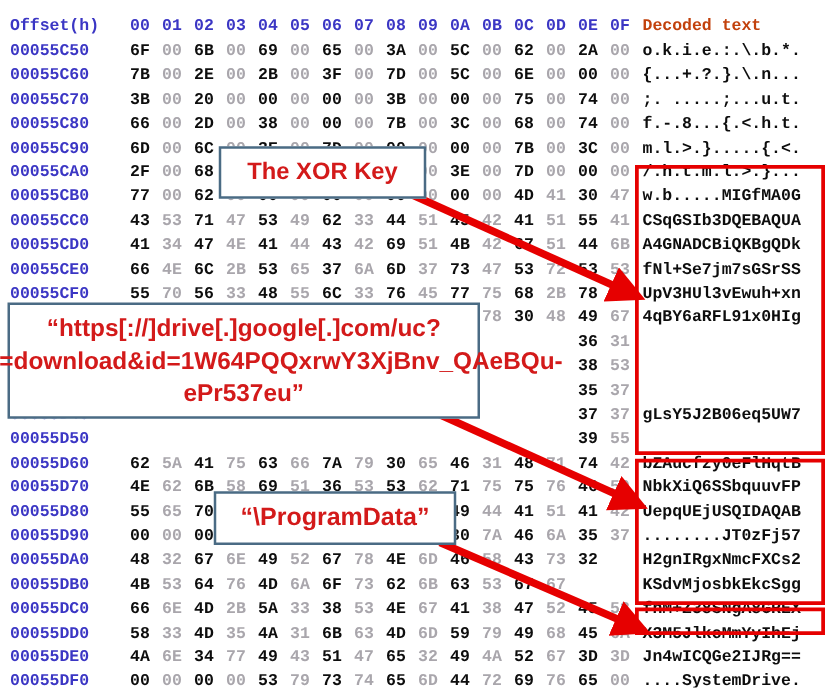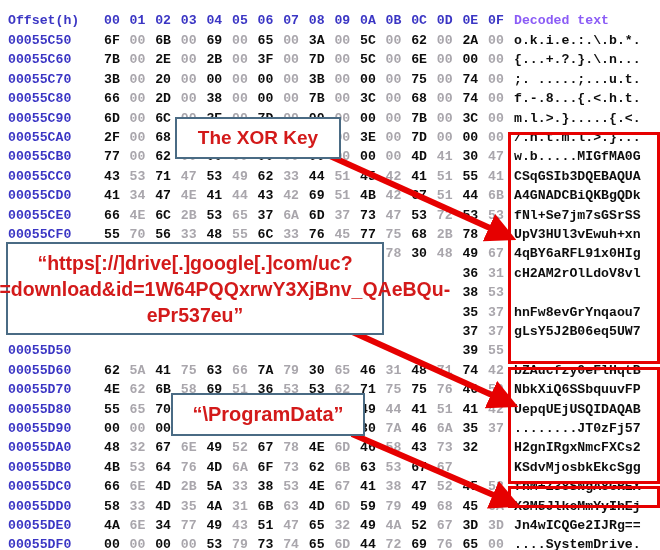--- a/index.html
+++ b/index.html
@@ -50,21 +50,21 @@
   .b-odd  { color: #a9a6ac; font-weight: bold; }
   .header .byte { color: #3b36c4; font-weight: bold; }
 
   .ascii {
     position: absolute;
     left: 514px;
     color: #0d0d0d;
     font-weight: bold;
     white-space: pre;
   }
-  .header .ascii { color: #8b5cf6; font-weight: bold; }
+  .header .ascii { color: #c2410c; font-weight: bold; }
 
   
   .callout {
     position: absolute;
     background: #ffffff;
     border: 2px solid #4a6b84;
     color: #d31a1a;
     font-family: "Liberation Sans", sans-serif;
     font-weight: bold;
     text-align: center;
@@ -131,23 +131,23 @@
     <div class="hexrow" style="top: 69.8px;"><span class="offset">00055C70</span><span class="byte b-even" style="left: 104px;">3B</span><span class="byte b-odd" style="left: 129.6px;">00</span><span class="byte b-even" style="left: 155.2px;">20</span><span class="byte b-odd" style="left: 180.8px;">00</span><span class="byte b-even" style="left: 206.4px;">00</span><span class="byte b-odd" style="left: 232px;">00</span><span class="byte b-even" style="left: 257.6px;">00</span><span class="byte b-odd" style="left: 283.2px;">00</span><span class="byte b-even" style="left: 308.8px;">3B</span><span class="byte b-odd" style="left: 334.4px;">00</span><span class="byte b-even" style="left: 360px;">00</span><span class="byte b-odd" style="left: 385.6px;">00</span><span class="byte b-even" style="left: 411.2px;">75</span><span class="byte b-odd" style="left: 436.8px;">00</span><span class="byte b-even" style="left: 462.4px;">74</span><span class="byte b-odd" style="left: 488px;">00</span><span class="ascii">;. .....;...u.t.</span></div>
     <div class="hexrow" style="top: 89.2px;"><span class="offset">00055C80</span><span class="byte b-even" style="left: 104px;">66</span><span class="byte b-odd" style="left: 129.6px;">00</span><span class="byte b-even" style="left: 155.2px;">2D</span><span class="byte b-odd" style="left: 180.8px;">00</span><span class="byte b-even" style="left: 206.4px;">38</span><span class="byte b-odd" style="left: 232px;">00</span><span class="byte b-even" style="left: 257.6px;">00</span><span class="byte b-odd" style="left: 283.2px;">00</span><span class="byte b-even" style="left: 308.8px;">7B</span><span class="byte b-odd" style="left: 334.4px;">00</span><span class="byte b-even" style="left: 360px;">3C</span><span class="byte b-odd" style="left: 385.6px;">00</span><span class="byte b-even" style="left: 411.2px;">68</span><span class="byte b-odd" style="left: 436.8px;">00</span><span class="byte b-even" style="left: 462.4px;">74</span><span class="byte b-odd" style="left: 488px;">00</span><span class="ascii">f.-.8...{.&lt;.h.t.</span></div>
     <div class="hexrow" style="top: 108.6px;"><span class="offset">00055C90</span><span class="byte b-even" style="left: 104px;">6D</span><span class="byte b-odd" style="left: 129.6px;">00</span><span class="byte b-even" style="left: 155.2px;">6C</span><span class="byte b-odd" style="left: 180.8px;">00</span><span class="byte b-even" style="left: 206.4px;">3E</span><span class="byte b-odd" style="left: 232px;">00</span><span class="byte b-even" style="left: 257.6px;">7D</span><span class="byte b-odd" style="left: 283.2px;">00</span><span class="byte b-even" style="left: 308.8px;">00</span><span class="byte b-odd" style="left: 334.4px;">00</span><span class="byte b-even" style="left: 360px;">00</span><span class="byte b-odd" style="left: 385.6px;">00</span><span class="byte b-even" style="left: 411.2px;">7B</span><span class="byte b-odd" style="left: 436.8px;">00</span><span class="byte b-even" style="left: 462.4px;">3C</span><span class="byte b-odd" style="left: 488px;">00</span><span class="ascii">m.l.&gt;.}.....{.&lt;.</span></div>
     <div class="hexrow" style="top: 128px;"><span class="offset">00055CA0</span><span class="byte b-even" style="left: 104px;">2F</span><span class="byte b-odd" style="left: 129.6px;">00</span><span class="byte b-even" style="left: 155.2px;">68</span><span class="byte b-odd" style="left: 180.8px;">00</span><span class="byte b-even" style="left: 206.4px;">74</span><span class="byte b-odd" style="left: 232px;">00</span><span class="byte b-even" style="left: 257.6px;">6D</span><span class="byte b-odd" style="left: 283.2px;">00</span><span class="byte b-even" style="left: 308.8px;">6C</span><span class="byte b-odd" style="left: 334.4px;">00</span><span class="byte b-even" style="left: 360px;">3E</span><span class="byte b-odd" style="left: 385.6px;">00</span><span class="byte b-even" style="left: 411.2px;">7D</span><span class="byte b-odd" style="left: 436.8px;">00</span><span class="byte b-even" style="left: 462.4px;">00</span><span class="byte b-odd" style="left: 488px;">00</span><span class="ascii">/.h.t.m.l.&gt;.}...</span></div>
     <div class="hexrow" style="top: 147.4px;"><span class="offset">00055CB0</span><span class="byte b-even" style="left: 104px;">77</span><span class="byte b-odd" style="left: 129.6px;">00</span><span class="byte b-even" style="left: 155.2px;">62</span><span class="byte b-odd" style="left: 180.8px;">00</span><span class="byte b-even" style="left: 206.4px;">00</span><span class="byte b-odd" style="left: 232px;">00</span><span class="byte b-even" style="left: 257.6px;">00</span><span class="byte b-odd" style="left: 283.2px;">00</span><span class="byte b-even" style="left: 308.8px;">00</span><span class="byte b-odd" style="left: 334.4px;">00</span><span class="byte b-even" style="left: 360px;">00</span><span class="byte b-odd" style="left: 385.6px;">00</span><span class="byte b-even" style="left: 411.2px;">4D</span><span class="byte b-odd" style="left: 436.8px;">41</span><span class="byte b-even" style="left: 462.4px;">30</span><span class="byte b-odd" style="left: 488px;">47</span><span class="ascii">w.b.....MIGfMA0G</span></div>
     <div class="hexrow" style="top: 166.8px;"><span class="offset">00055CC0</span><span class="byte b-even" style="left: 104px;">43</span><span class="byte b-odd" style="left: 129.6px;">53</span><span class="byte b-even" style="left: 155.2px;">71</span><span class="byte b-odd" style="left: 180.8px;">47</span><span class="byte b-even" style="left: 206.4px;">53</span><span class="byte b-odd" style="left: 232px;">49</span><span class="byte b-even" style="left: 257.6px;">62</span><span class="byte b-odd" style="left: 283.2px;">33</span><span class="byte b-even" style="left: 308.8px;">44</span><span class="byte b-odd" style="left: 334.4px;">51</span><span class="byte b-even" style="left: 360px;">45</span><span class="byte b-odd" style="left: 385.6px;">42</span><span class="byte b-even" style="left: 411.2px;">41</span><span class="byte b-odd" style="left: 436.8px;">51</span><span class="byte b-even" style="left: 462.4px;">55</span><span class="byte b-odd" style="left: 488px;">41</span><span class="ascii">CSqGSIb3DQEBAQUA</span></div>
     <div class="hexrow" style="top: 186.2px;"><span class="offset">00055CD0</span><span class="byte b-even" style="left: 104px;">41</span><span class="byte b-odd" style="left: 129.6px;">34</span><span class="byte b-even" style="left: 155.2px;">47</span><span class="byte b-odd" style="left: 180.8px;">4E</span><span class="byte b-even" style="left: 206.4px;">41</span><span class="byte b-odd" style="left: 232px;">44</span><span class="byte b-even" style="left: 257.6px;">43</span><span class="byte b-odd" style="left: 283.2px;">42</span><span class="byte b-even" style="left: 308.8px;">69</span><span class="byte b-odd" style="left: 334.4px;">51</span><span class="byte b-even" style="left: 360px;">4B</span><span class="byte b-odd" style="left: 385.6px;">42</span><span class="byte b-even" style="left: 411.2px;">67</span><span class="byte b-odd" style="left: 436.8px;">51</span><span class="byte b-even" style="left: 462.4px;">44</span><span class="byte b-odd" style="left: 488px;">6B</span><span class="ascii">A4GNADCBiQKBgQDk</span></div>
     <div class="hexrow" style="top: 205.6px;"><span class="offset">00055CE0</span><span class="byte b-even" style="left: 104px;">66</span><span class="byte b-odd" style="left: 129.6px;">4E</span><span class="byte b-even" style="left: 155.2px;">6C</span><span class="byte b-odd" style="left: 180.8px;">2B</span><span class="byte b-even" style="left: 206.4px;">53</span><span class="byte b-odd" style="left: 232px;">65</span><span class="byte b-even" style="left: 257.6px;">37</span><span class="byte b-odd" style="left: 283.2px;">6A</span><span class="byte b-even" style="left: 308.8px;">6D</span><span class="byte b-odd" style="left: 334.4px;">37</span><span class="byte b-even" style="left: 360px;">73</span><span class="byte b-odd" style="left: 385.6px;">47</span><span class="byte b-even" style="left: 411.2px;">53</span><span class="byte b-odd" style="left: 436.8px;">72</span><span class="byte b-even" style="left: 462.4px;">53</span><span class="byte b-odd" style="left: 488px;">53</span><span class="ascii">fNl+Se7jm7sGSrSS</span></div>
     <div class="hexrow" style="top: 225px;"><span class="offset">00055CF0</span><span class="byte b-even" style="left: 104px;">55</span><span class="byte b-odd" style="left: 129.6px;">70</span><span class="byte b-even" style="left: 155.2px;">56</span><span class="byte b-odd" style="left: 180.8px;">33</span><span class="byte b-even" style="left: 206.4px;">48</span><span class="byte b-odd" style="left: 232px;">55</span><span class="byte b-even" style="left: 257.6px;">6C</span><span class="byte b-odd" style="left: 283.2px;">33</span><span class="byte b-even" style="left: 308.8px;">76</span><span class="byte b-odd" style="left: 334.4px;">45</span><span class="byte b-even" style="left: 360px;">77</span><span class="byte b-odd" style="left: 385.6px;">75</span><span class="byte b-even" style="left: 411.2px;">68</span><span class="byte b-odd" style="left: 436.8px;">2B</span><span class="byte b-even" style="left: 462.4px;">78</span><span class="byte b-odd" style="left: 488px;">6E</span><span class="ascii">UpV3HUl3vEwuh+xn</span></div>
     <div class="hexrow" style="top: 244.4px;"><span class="offset">00055D00</span><span class="byte b-even" style="left: 104px;">34</span><span class="byte b-odd" style="left: 129.6px;">71</span><span class="byte b-even" style="left: 155.2px;">42</span><span class="byte b-odd" style="left: 180.8px;">59</span><span class="byte b-even" style="left: 206.4px;">36</span><span class="byte b-odd" style="left: 232px;">61</span><span class="byte b-even" style="left: 257.6px;">52</span><span class="byte b-odd" style="left: 283.2px;">46</span><span class="byte b-even" style="left: 308.8px;">4C</span><span class="byte b-odd" style="left: 334.4px;">39</span><span class="byte b-even" style="left: 360px;">31</span><span class="byte b-odd" style="left: 385.6px;">78</span><span class="byte b-even" style="left: 411.2px;">30</span><span class="byte b-odd" style="left: 436.8px;">48</span><span class="byte b-even" style="left: 462.4px;">49</span><span class="byte b-odd" style="left: 488px;">67</span><span class="ascii">4qBY6aRFL91x0HIg</span></div>
-    <div class="hexrow" style="top: 263.8px;"><span class="offset">00055D10</span><span class="byte b-even" style="left: 462.4px;">36</span><span class="byte b-odd" style="left: 488px;">31</span><span class="ascii">cH2AM2rOlLdoV8vl</span></div>
+    <div class="hexrow" style="top: 263.8px;"><span class="offset">00055D10</span><span class="byte b-even" style="left: 462.4px;">36</span><span class="byte b-odd" style="left: 488px;">31</span></div>
     <div class="hexrow" style="top: 283.2px;"><span class="offset">00055D20</span><span class="byte b-even" style="left: 462.4px;">38</span><span class="byte b-odd" style="left: 488px;">53</span></div>
-    <div class="hexrow" style="top: 302.6px;"><span class="offset">00055D30</span><span class="byte b-even" style="left: 462.4px;">35</span><span class="byte b-odd" style="left: 488px;">37</span><span class="ascii">hnFw8evGrYnqaou7</span></div>
+    <div class="hexrow" style="top: 302.6px;"><span class="offset">00055D30</span><span class="byte b-even" style="left: 462.4px;">35</span><span class="byte b-odd" style="left: 488px;">37</span></div>
     <div class="hexrow" style="top: 322px;"><span class="offset">00055D40</span><span class="byte b-even" style="left: 462.4px;">37</span><span class="byte b-odd" style="left: 488px;">37</span><span class="ascii">gLsY5J2B06eq5UW7</span></div>
     <div class="hexrow" style="top: 341.4px;"><span class="offset">00055D50</span><span class="byte b-even" style="left: 462.4px;">39</span><span class="byte b-odd" style="left: 488px;">55</span></div>
     <div class="hexrow" style="top: 360.8px;"><span class="offset">00055D60</span><span class="byte b-even" style="left: 104px;">62</span><span class="byte b-odd" style="left: 129.6px;">5A</span><span class="byte b-even" style="left: 155.2px;">41</span><span class="byte b-odd" style="left: 180.8px;">75</span><span class="byte b-even" style="left: 206.4px;">63</span><span class="byte b-odd" style="left: 232px;">66</span><span class="byte b-even" style="left: 257.6px;">7A</span><span class="byte b-odd" style="left: 283.2px;">79</span><span class="byte b-even" style="left: 308.8px;">30</span><span class="byte b-odd" style="left: 334.4px;">65</span><span class="byte b-even" style="left: 360px;">46</span><span class="byte b-odd" style="left: 385.6px;">31</span><span class="byte b-even" style="left: 411.2px;">48</span><span class="byte b-odd" style="left: 436.8px;">71</span><span class="byte b-even" style="left: 462.4px;">74</span><span class="byte b-odd" style="left: 488px;">42</span><span class="ascii">bZAucfzy0eFlHqtB</span></div>
     <div class="hexrow" style="top: 380.2px;"><span class="offset">00055D70</span><span class="byte b-even" style="left: 104px;">4E</span><span class="byte b-odd" style="left: 129.6px;">62</span><span class="byte b-even" style="left: 155.2px;">6B</span><span class="byte b-odd" style="left: 180.8px;">58</span><span class="byte b-even" style="left: 206.4px;">69</span><span class="byte b-odd" style="left: 232px;">51</span><span class="byte b-even" style="left: 257.6px;">36</span><span class="byte b-odd" style="left: 283.2px;">53</span><span class="byte b-even" style="left: 308.8px;">53</span><span class="byte b-odd" style="left: 334.4px;">62</span><span class="byte b-even" style="left: 360px;">71</span><span class="byte b-odd" style="left: 385.6px;">75</span><span class="byte b-even" style="left: 411.2px;">75</span><span class="byte b-odd" style="left: 436.8px;">76</span><span class="byte b-even" style="left: 462.4px;">46</span><span class="byte b-odd" style="left: 488px;">50</span><span class="ascii">NbkXiQ6SSbquuvFP</span></div>
     <div class="hexrow" style="top: 399.6px;"><span class="offset">00055D80</span><span class="byte b-even" style="left: 104px;">55</span><span class="byte b-odd" style="left: 129.6px;">65</span><span class="byte b-even" style="left: 155.2px;">70</span><span class="byte b-odd" style="left: 180.8px;">71</span><span class="byte b-even" style="left: 206.4px;">55</span><span class="byte b-odd" style="left: 232px;">45</span><span class="byte b-even" style="left: 257.6px;">6A</span><span class="byte b-odd" style="left: 283.2px;">55</span><span class="byte b-even" style="left: 308.8px;">53</span><span class="byte b-odd" style="left: 334.4px;">51</span><span class="byte b-even" style="left: 360px;">49</span><span class="byte b-odd" style="left: 385.6px;">44</span><span class="byte b-even" style="left: 411.2px;">41</span><span class="byte b-odd" style="left: 436.8px;">51</span><span class="byte b-even" style="left: 462.4px;">41</span><span class="byte b-odd" style="left: 488px;">42</span><span class="ascii">UepqUEjUSQIDAQAB</span></div>
     <div class="hexrow" style="top: 419px;"><span class="offset">00055D90</span><span class="byte b-even" style="left: 104px;">00</span><span class="byte b-odd" style="left: 129.6px;">00</span><span class="byte b-even" style="left: 155.2px;">00</span><span class="byte b-odd" style="left: 180.8px;">00</span><span class="byte b-even" style="left: 206.4px;">00</span><span class="byte b-odd" style="left: 232px;">00</span><span class="byte b-even" style="left: 257.6px;">00</span><span class="byte b-odd" style="left: 283.2px;">00</span><span class="byte b-even" style="left: 308.8px;">4A</span><span class="byte b-odd" style="left: 334.4px;">54</span><span class="byte b-even" style="left: 360px;">30</span><span class="byte b-odd" style="left: 385.6px;">7A</span><span class="byte b-even" style="left: 411.2px;">46</span><span class="byte b-odd" style="left: 436.8px;">6A</span><span class="byte b-even" style="left: 462.4px;">35</span><span class="byte b-odd" style="left: 488px;">37</span><span class="ascii">........JT0zFj57</span></div>
     <div class="hexrow" style="top: 438.4px;"><span class="offset">00055DA0</span><span class="byte b-even" style="left: 104px;">48</span><span class="byte b-odd" style="left: 129.6px;">32</span><span class="byte b-even" style="left: 155.2px;">67</span><span class="byte b-odd" style="left: 180.8px;">6E</span><span class="byte b-even" style="left: 206.4px;">49</span><span class="byte b-odd" style="left: 232px;">52</span><span class="byte b-even" style="left: 257.6px;">67</span><span class="byte b-odd" style="left: 283.2px;">78</span><span class="byte b-even" style="left: 308.8px;">4E</span><span class="byte b-odd" style="left: 334.4px;">6D</span><span class="byte b-even" style="left: 360px;">46</span><span class="byte b-odd" style="left: 385.6px;">58</span><span class="byte b-even" style="left: 411.2px;">43</span><span class="byte b-odd" style="left: 436.8px;">73</span><span class="byte b-even" style="left: 462.4px;">32</span><span class="ascii">H2gnIRgxNmcFXCs2</span></div>
     <div class="hexrow" style="top: 457.8px;"><span class="offset">00055DB0</span><span class="byte b-even" style="left: 104px;">4B</span><span class="byte b-odd" style="left: 129.6px;">53</span><span class="byte b-even" style="left: 155.2px;">64</span><span class="byte b-odd" style="left: 180.8px;">76</span><span class="byte b-even" style="left: 206.4px;">4D</span><span class="byte b-odd" style="left: 232px;">6A</span><span class="byte b-even" style="left: 257.6px;">6F</span><span class="byte b-odd" style="left: 283.2px;">73</span><span class="byte b-even" style="left: 308.8px;">62</span><span class="byte b-odd" style="left: 334.4px;">6B</span><span class="byte b-even" style="left: 360px;">63</span><span class="byte b-odd" style="left: 385.6px;">53</span><span class="byte b-even" style="left: 411.2px;">67</span><span class="byte b-odd" style="left: 436.8px;">67</span><span class="ascii">KSdvMjosbkEkcSgg</span></div>
     <div class="hexrow" style="top: 477.2px;"><span class="offset">00055DC0</span><span class="byte b-even" style="left: 104px;">66</span><span class="byte b-odd" style="left: 129.6px;">6E</span><span class="byte b-even" style="left: 155.2px;">4D</span><span class="byte b-odd" style="left: 180.8px;">2B</span><span class="byte b-even" style="left: 206.4px;">5A</span><span class="byte b-odd" style="left: 232px;">33</span><span class="byte b-even" style="left: 257.6px;">38</span><span class="byte b-odd" style="left: 283.2px;">53</span><span class="byte b-even" style="left: 308.8px;">4E</span><span class="byte b-odd" style="left: 334.4px;">67</span><span class="byte b-even" style="left: 360px;">41</span><span class="byte b-odd" style="left: 385.6px;">38</span><span class="byte b-even" style="left: 411.2px;">47</span><span class="byte b-odd" style="left: 436.8px;">52</span><span class="byte b-even" style="left: 462.4px;">45</span><span class="byte b-odd" style="left: 488px;">58</span><span class="ascii">fnM+Z38SNgA8GREX</span></div>
     <div class="hexrow" style="top: 496.6px;"><span class="offset">00055DD0</span><span class="byte b-even" style="left: 104px;">58</span><span class="byte b-odd" style="left: 129.6px;">33</span><span class="byte b-even" style="left: 155.2px;">4D</span><span class="byte b-odd" style="left: 180.8px;">35</span><span class="byte b-even" style="left: 206.4px;">4A</span><span class="byte b-odd" style="left: 232px;">31</span><span class="byte b-even" style="left: 257.6px;">6B</span><span class="byte b-odd" style="left: 283.2px;">63</span><span class="byte b-even" style="left: 308.8px;">4D</span><span class="byte b-odd" style="left: 334.4px;">6D</span><span class="byte b-even" style="left: 360px;">59</span><span class="byte b-odd" style="left: 385.6px;">79</span><span class="byte b-even" style="left: 411.2px;">49</span><span class="byte b-odd" style="left: 436.8px;">68</span><span class="byte b-even" style="left: 462.4px;">45</span><span class="byte b-odd" style="left: 488px;">6A</span><span class="ascii">X3M5JlkcMmYyIhEj</span></div>

